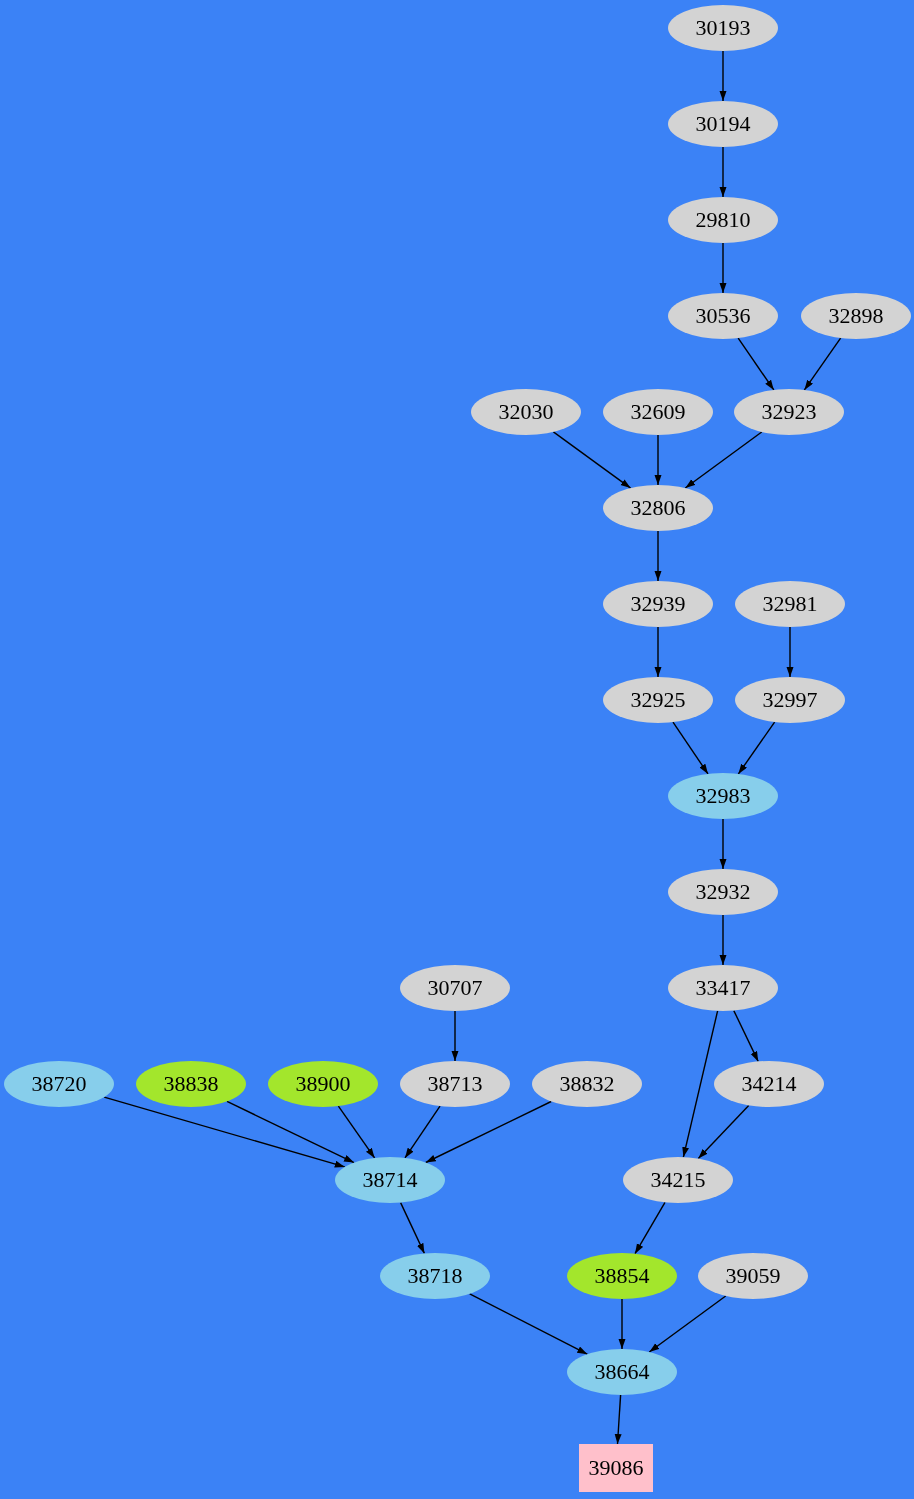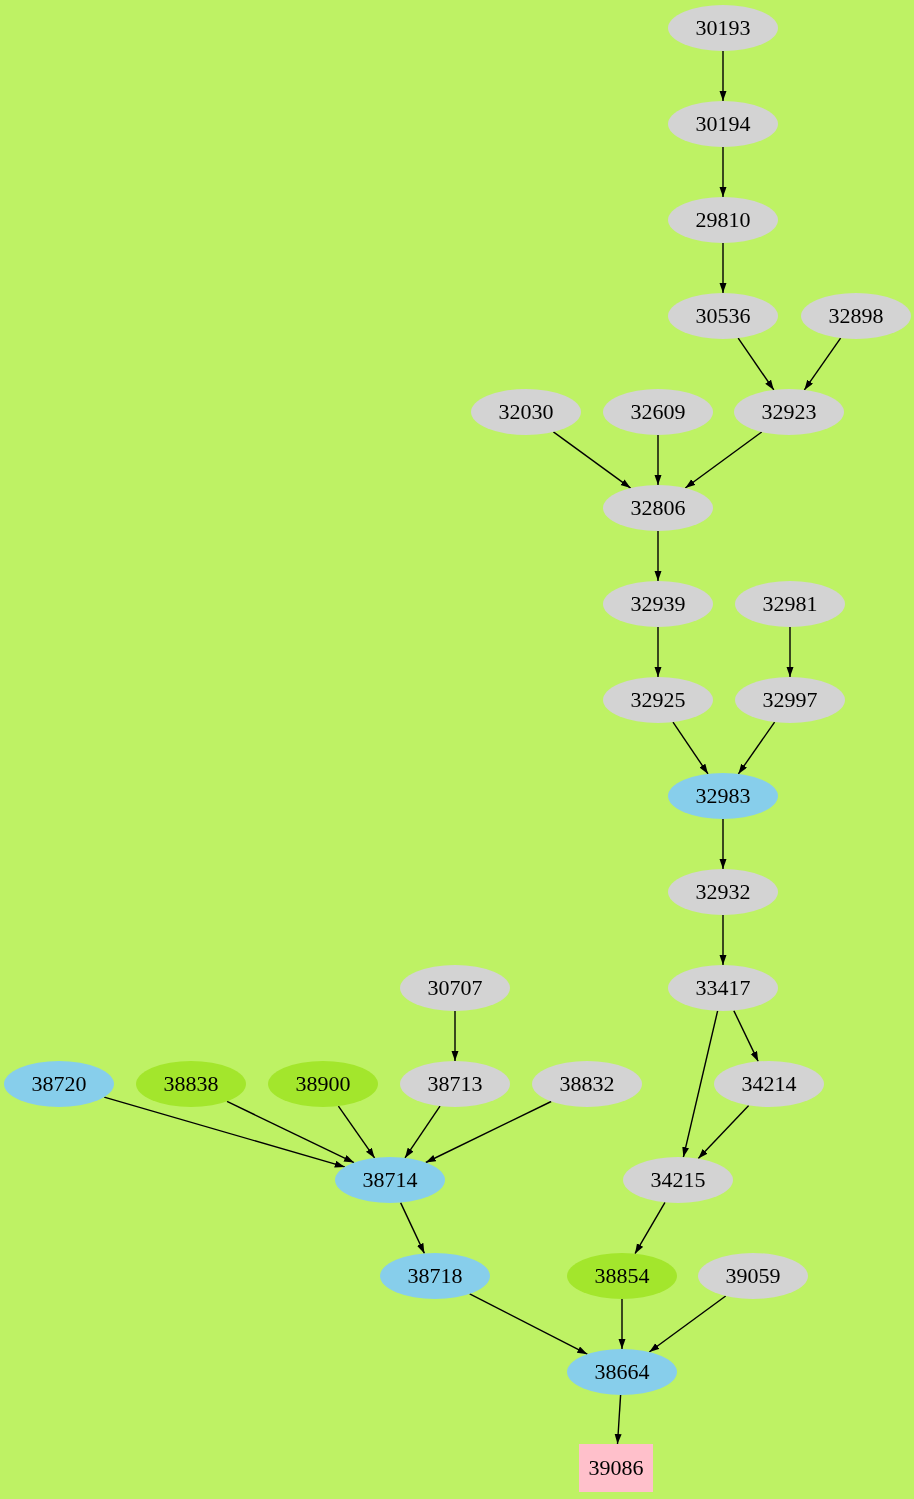--- a/index.html
+++ b/index.html
@@ -8,21 +8,21 @@
     background: #ffffff;
     width: 914px;
     height: 1499px;
     overflow: hidden;
     font-family: "Liberation Serif", serif;
   }
   .graph-wrap {
     position: relative;
     width: 914px;
     height: 1499px;
-    background: #bef264;
+    background: #3b82f6;
   }
   svg { display: block; }
   .node-label {
     font-family: "Liberation Serif", serif;
     font-size: 22px;
     fill: #000000;
     text-anchor: middle;
     user-select: none;
   }
   .edge-line {

